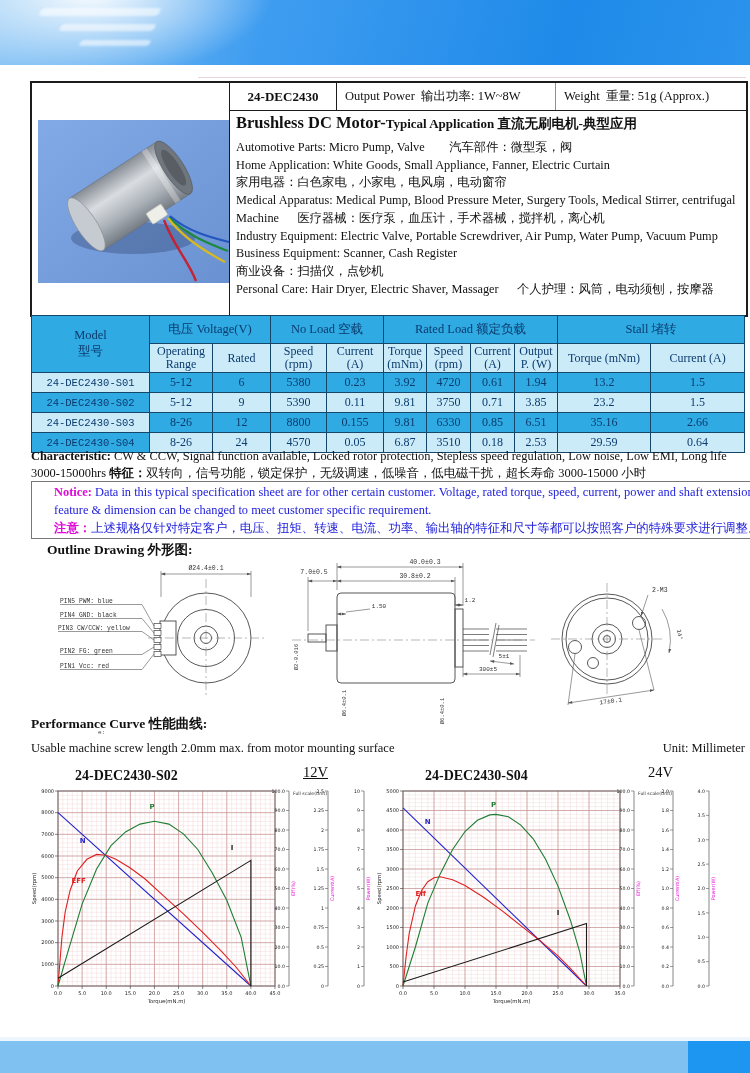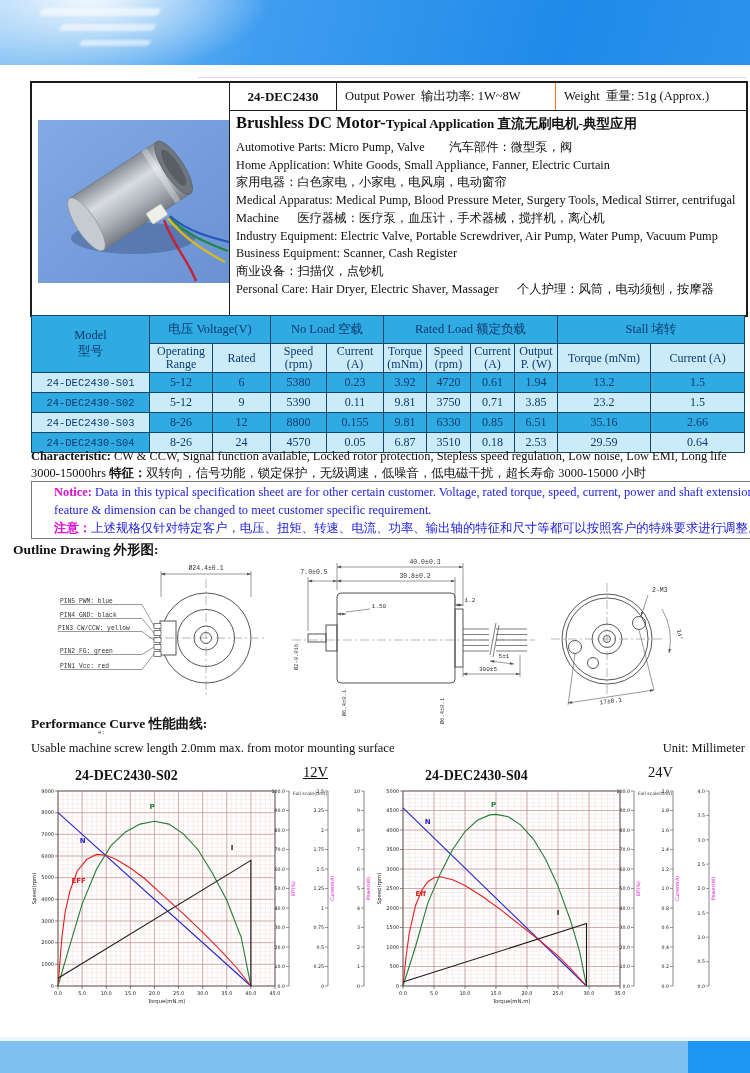--- a/index.html
+++ b/index.html
@@ -42,21 +42,21 @@
   .drow{height:19px;font-size:12px;}
   .model-cell{font-family:"Liberation Mono", monospace;font-size:10.5px;letter-spacing:0;}
 
   
   #characteristic{left:31px;top:448px;width:714px;font-size:12.4px;line-height:16.5px;}
   
   #notice{left:31px;top:481px;width:710px;border:1px solid #777;padding:1px 22px;font-size:12.4px;line-height:18px;}
   .mag{color:var(--notice_magenta,#e00ad8);font-weight:bold;}
   .blu{color:var(--notice_blue,#2222dd);}
 
-  #outline-heading{left:13px;top:541px;font-size:13.5px;font-weight:bold;}
+  #outline-heading{left:47px;top:541px;font-size:13.5px;font-weight:bold;}
   #drawing{left:30px;top:557px;}
 
   #usable-note{left:31px;top:741px;width:714px;font-size:12.5px;display:flex;justify-content:space-between;}
   #perf-heading{left:31px;top:715px;font-size:13.5px;font-weight:bold;}
 
   .chart-title{position:absolute;top:768px;font-size:14px;font-weight:bold;}
   .chart-volt{position:absolute;top:764px;font-size:14.5px;}
 
   .chart-svg{position:absolute;top:786px;width:360px;height:238px;}
   svg text{font-family:"DejaVu Sans", sans-serif;}

